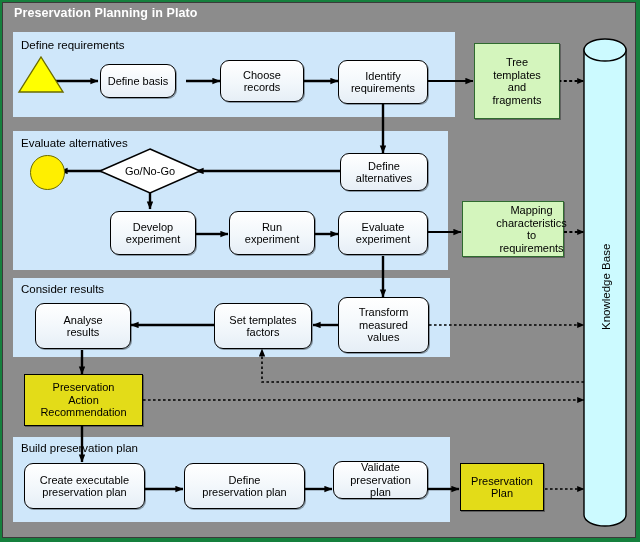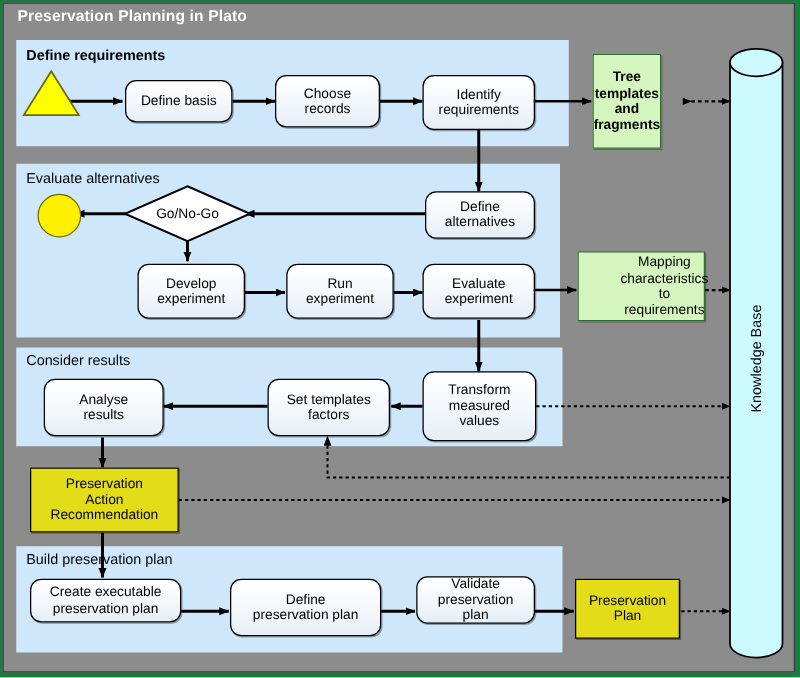--- a/index.html
+++ b/index.html
@@ -25,21 +25,21 @@
 </style>
 </head>
 <body>
 
 <div id="root">
   <div class="frame"></div>
 
   <div class="title">Preservation Planning in Plato</div>
 
   <div class="panel" style="left:13px;top:32px;width:442px;height:85px;"></div>
-  <div class="panel-label" style="left:21px;top:39px;font-weight:bold;">Define requirements</div>
+  <div class="panel-label" style="left:21px;top:39px;">Define requirements</div>
 
   <div class="panel" style="left:13px;top:131px;width:435px;height:139px;"></div>
   <div class="panel-label" style="left:21px;top:137px;">Evaluate alternatives</div>
 
   <div class="panel" style="left:13px;top:278px;width:437px;height:79px;"></div>
   <div class="panel-label" style="left:21px;top:283px;">Consider results</div>
 
   <div class="panel" style="left:13px;top:437px;width:437px;height:85px;"></div>
   <div class="panel-label" style="left:21px;top:442px;">Build preservation plan</div>
 
@@ -104,35 +104,35 @@
     <polygon points="41,57 63,92 19,92" fill="#ffff00" stroke="#6b6b00" stroke-width="1.4"></polygon>
 
     <polygon points="150,149 200,171 150,193 100,171" fill="#ffffff" stroke="#000" stroke-width="1.6"></polygon>
 
     <g>
       <path d="M584,50 L584,515 A21,11 0 0 0 626,515 L626,50 Z" fill="#ccfaff" stroke="#000" stroke-width="1.4"></path>
       <ellipse cx="605" cy="50" rx="21" ry="11" fill="#ccfaff" stroke="#000" stroke-width="1.4"></ellipse>
     </g>
   </svg>
 
-  <div class="node proc" style="left:100px;top:64px;width:86px;height:34px;">
+  <div class="node proc" style="left:100px;top:64px;width:76px;height:34px;">
     <span>Define basis</span>
   </div>
 
   <div class="node proc" style="left:220px;top:60px;width:84px;height:42px;flex-direction:column;">
     <span>Choose</span>
     <span>records</span>
   </div>
 
   <div class="node proc" style="left:338px;top:60px;width:90px;height:44px;flex-direction:column;">
     <span>Identify</span>
     <span>requirements</span>
   </div>
 
-  <div class="node green" style="left:474px;top:43px;width:55px;height:76px;flex-direction:column;font-weight:bold;">
+  <div class="node green" style="left:474px;top:43px;width:86px;height:76px;flex-direction:column;">
     <span>Tree</span>
     <span>templates</span>
     <span>and</span>
     <span>fragments</span>
   </div>
 
   <div class="circ" style="left:30px;top:155px;width:33px;height:33px;"></div>
 
   <div class="node" style="left:118px;top:163px;width:64px;height:16px;">
     <span>Go/No-Go</span>
@@ -179,21 +179,21 @@
     <span>measured</span>
     <span>values</span>
   </div>
 
   <div class="node yellowbox" style="left:24px;top:374px;width:119px;height:52px;flex-direction:column;">
     <span>Preservation</span>
     <span>Action</span>
     <span>Recommendation</span>
   </div>
 
-  <div class="node proc" style="left:24px;top:463px;width:121px;height:35px;flex-direction:column;">
+  <div class="node proc" style="left:24px;top:463px;width:121px;height:46px;flex-direction:column;">
     <span>Create executable</span>
     <span>preservation plan</span>
   </div>
 
   <div class="node proc" style="left:184px;top:463px;width:121px;height:46px;flex-direction:column;">
     <span>Define</span>
     <span>preservation plan</span>
   </div>
 
   <div class="node proc" style="left:333px;top:461px;width:95px;height:38px;flex-direction:column;">

